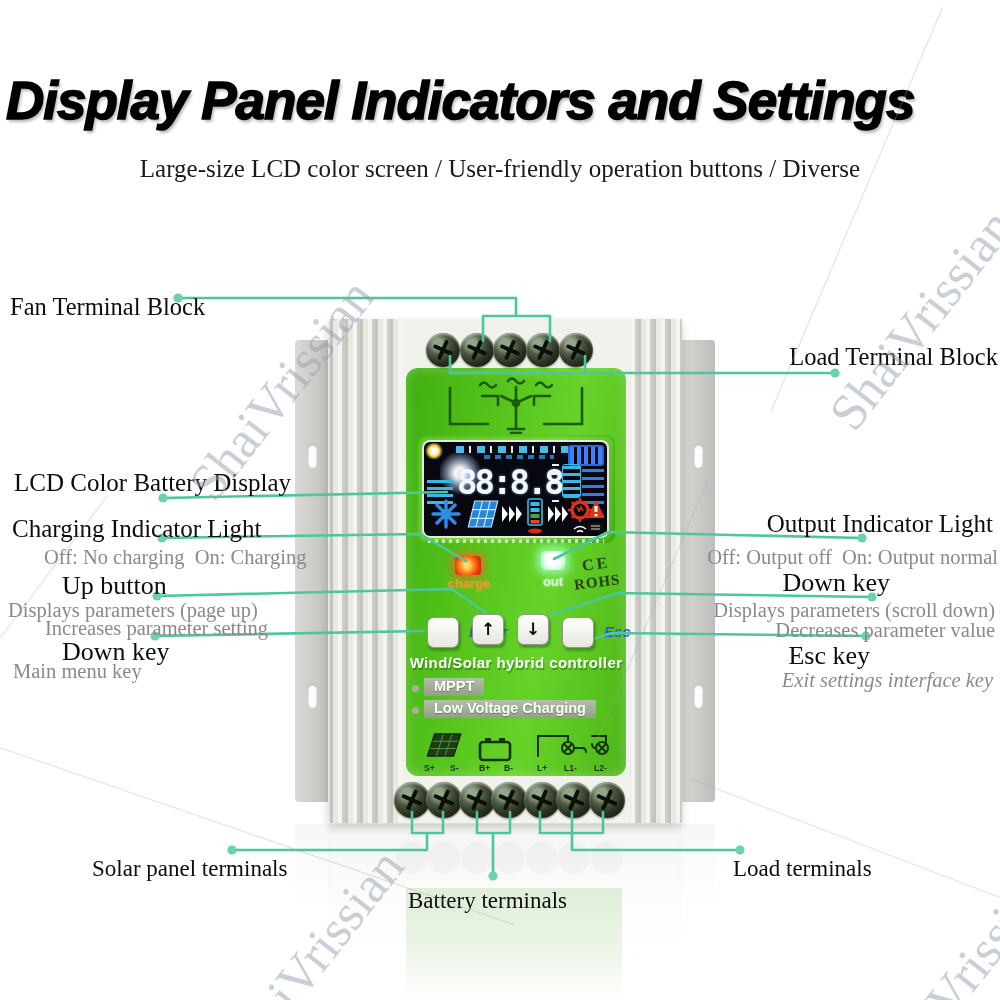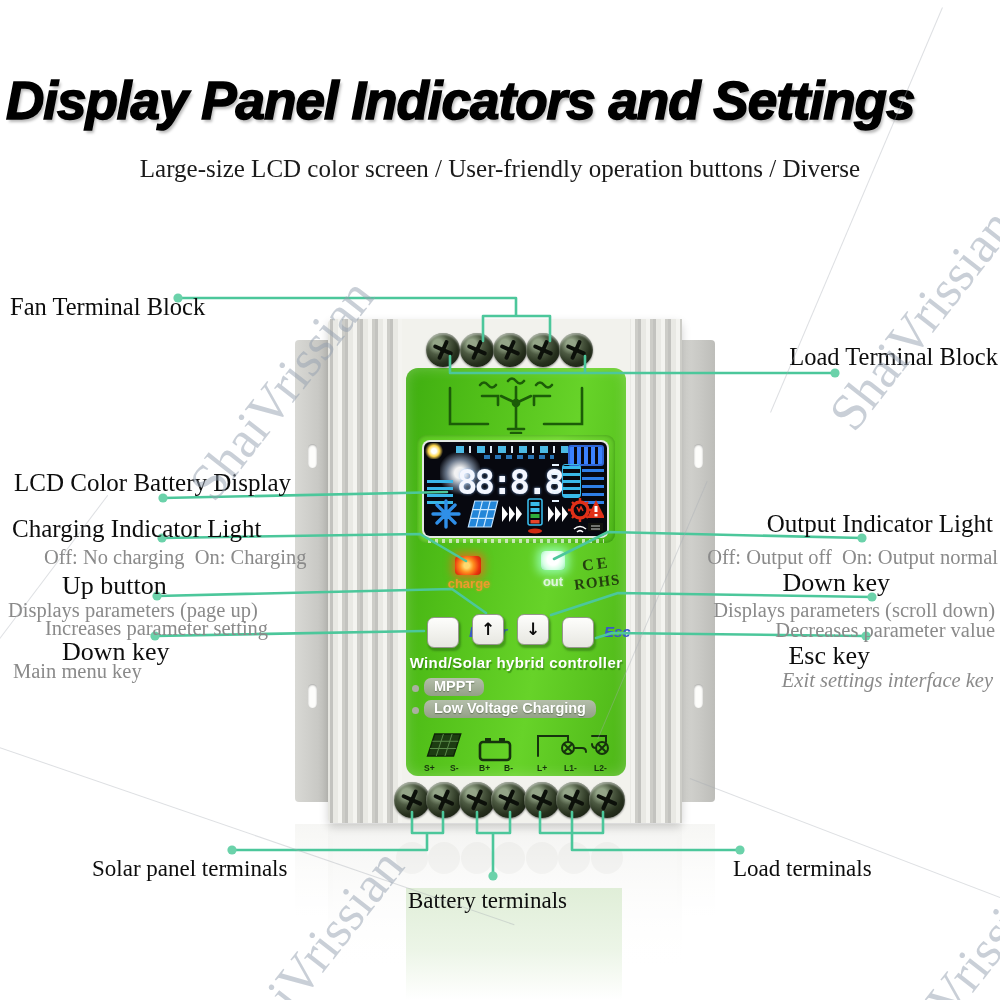--- a/index.html
+++ b/index.html
@@ -81,21 +81,21 @@
   .cert{z-index:7;color:#24400f;font-family:"Liberation Serif",serif;transform:rotate(-7deg);}
   
   .key{width:32px;height:31px;border-radius:7px;z-index:7;text-align:center;
        background:linear-gradient(#fefefc,#e7e7e1);border:1.5px solid #96968e;box-sizing:border-box;
        box-shadow:1.5px 2.5px 2px rgba(30,80,15,.4);font-family:"Liberation Sans",sans-serif;}
   .key .small{font-size:15px;font-style:italic;font-weight:bold;color:#3a57c9;line-height:28px;padding-left:41px;}
   .key .arrow{font-family:"DejaVu Sans",sans-serif;font-size:17px;font-weight:bold;color:#0d0d0d;line-height:28px;}
   .brand{left:406px;top:654px;width:220px;text-align:center;z-index:7;color:#fff;
        font-family:"Liberation Sans",sans-serif;font-weight:bold;font-size:15px;letter-spacing:.4px;
        text-shadow:1px 1.5px 1px rgba(20,80,0,.45);}
-  .pill{z-index:7;background:linear-gradient(rgba(185,190,178,.95),rgba(150,158,140,.95));border-radius:7px;
+  .pill{z-index:7;background:linear-gradient(rgba(185,190,178,.95),rgba(150,158,140,.95));border-radius:0;
        color:#fff;font-family:"Liberation Sans",sans-serif;font-weight:bold;font-size:14.5px;
        padding:0 10px 2px;text-shadow:0 1px 1px rgba(60,80,50,.55);}
   .bullet{width:7px;height:7px;border-radius:50%;background:#aab0a0;z-index:7;}
   .tlbl{z-index:7;font-family:"Liberation Sans",sans-serif;font-weight:bold;font-size:8.5px;color:#16330d;}
   .dicon{z-index:7;}
   
   .refl{z-index:0;}
   .refl-fade{left:288px;top:824px;width:434px;height:176px;z-index:1;
        background:linear-gradient(rgba(255,255,255,.45),#fff 88%);}
   .refl-green{left:406px;top:888px;width:216px;height:112px;z-index:2;

